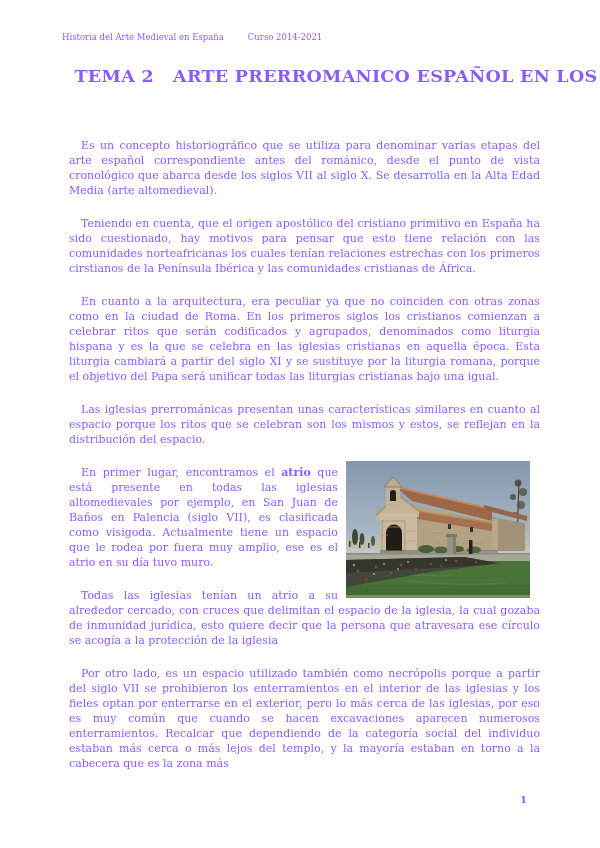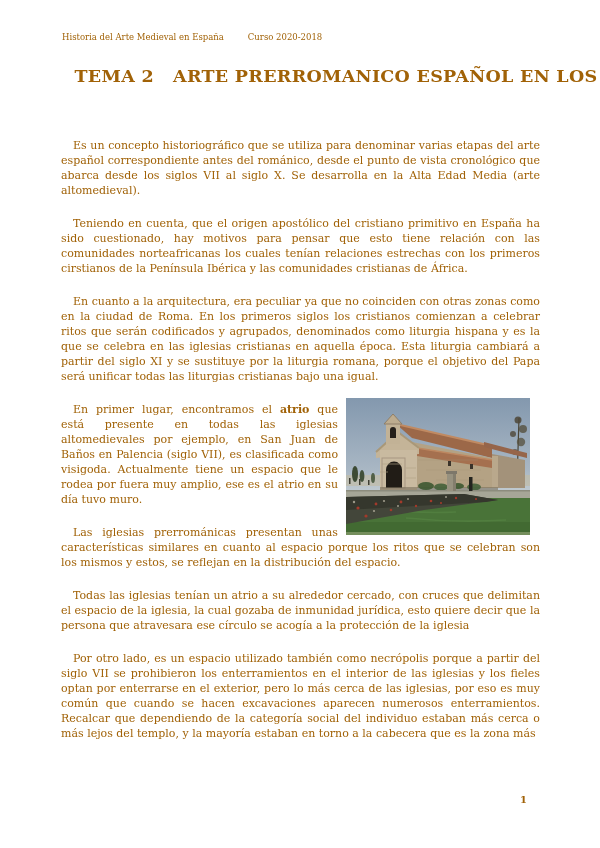--- a/index.html
+++ b/index.html
@@ -2,40 +2,40 @@
 <html><head>
 <meta charset="utf-8">
 <style>
   html,body{margin:0;padding:0;background:#e8e8e8;}
   .page{
     position:relative;
     width:600px;height:848px;
     margin:0 auto;
     background:#ffffff;
     font-family:"DejaVu Serif","Liberation Serif",serif;
-    color:#a16207;
+    color:#8b5cf6;
     overflow:hidden;
   }
   .header{
     position:absolute;top:32px;left:62px;
     font-size:8.5px;line-height:11px;
     display:flex;gap:24px;white-space:pre;
   }
   .title{
     position:absolute;top:64px;left:0;width:600px;
     text-align:center;font-weight:bold;
     font-size:17.5px;line-height:24px;letter-spacing:0.3px;padding-left:36px;
   }
   .title div{white-space:pre;}
   .content{
     position:absolute;top:138px;left:61px;width:479px;
     font-size:11px;line-height:15px;
     text-align:justify;text-justify:inter-word;
   }
-  .content p{margin:0 0 18px 0;text-indent:12px;}
+  .content p{margin:0 0 18px 8px;text-indent:12px;}
   .content p:last-child{margin-bottom:0;}
   .bold{font-weight:bold;}
   .figure-wrap{
     float:right;
     width:184px;height:137px;
     margin:-4px 10px 0 8px;
     display:block;
   }
   .figure-wrap svg{display:block;width:184px;height:137px;}
   .page-number{
@@ -43,31 +43,32 @@
     font-size:10px;font-weight:bold;
   }
 </style>
 </head>
 <body>
 
 <div class="page">
 
   <div class="header">
     <span>Historia del Arte Medieval en España</span>
-    <span>Curso 2020-2018</span>
+    <span>Curso 2014-2021</span>
   </div>
 
   <div class="title">
     <div>TEMA 2   ARTE PRERROMANICO ESPAÑOL EN LOS</div>
   </div>
 
   <div class="content">
       <p><span>Es un concepto historiográfico que se utiliza para denominar varias etapas del arte español correspondiente antes del románico, desde el punto de vista cronológico que abarca desde los siglos VII al siglo X. Se desarrolla en la Alta Edad Media (arte altomedieval).</span></p>
       <p><span>Teniendo en cuenta, que el origen apostólico del cristiano primitivo en España ha sido cuestionado, hay motivos para pensar que esto tiene relación con las comunidades norteafricanas los cuales tenían relaciones estrechas con los primeros cirstianos de la Península Ibérica y las comunidades cristianas de África.</span></p>
       <p><span>En cuanto a la arquitectura, era peculiar ya que no coinciden con otras zonas como en la ciudad de Roma. En los primeros siglos los cristianos comienzan a celebrar ritos que serán codificados y agrupados, denominados como liturgia hispana y es la que se celebra en las iglesias cristianas en aquella época. Esta liturgia cambiará a partir del siglo XI y se sustituye por la liturgia romana, porque el objetivo del Papa será unificar todas las liturgias cristianas bajo una igual.</span></p>
+      <p><span>Las iglesias prerrománicas presentan unas características similares en cuanto al espacio porque los ritos que se celebran son los mismos y estos, se reflejan en la distribución del espacio.</span></p>
       <p>
   <span class="figure-wrap">
     <svg viewBox="0 0 184 137" xmlns="http://www.w3.org/2000/svg">
       <defs>
         <linearGradient id="skyG" x1="0" y1="0" x2="0" y2="1">
           <stop offset="0" stop-color="#8398ae"></stop>
           <stop offset="0.75" stop-color="#a9b7c4"></stop>
           <stop offset="1" stop-color="#c3ccd2"></stop>
         </linearGradient>
       </defs>
@@ -157,20 +158,19 @@
         <circle cx="62" cy="101" r="1"></circle>
               <circle cx="100" cy="99" r="1"></circle>
         <circle cx="28" cy="113" r="1.1"></circle>
               <circle cx="52" cy="108" r="1"></circle>
       </g>
 
       <rect x="0" y="134" width="184" height="3" fill="#8ba06f" opacity="0.7"></rect>
     </svg>
   </span>
 <span>En primer lugar, encontramos el </span><span class="bold">atrio</span><span> que está presente en todas las iglesias altomedievales por ejemplo, en San Juan de Baños en Palencia (siglo VII), es clasificada como visigoda. Actualmente tiene un espacio que le rodea por fuera muy amplio, ese es el atrio en su día tuvo muro.</span></p>
-      <p><span>Las iglesias prerrománicas presentan unas características similares en cuanto al espacio porque los ritos que se celebran son los mismos y estos, se reflejan en la distribución del espacio.</span></p>
       <p><span>Todas las iglesias tenían un atrio a su alrededor cercado, con cruces que delimitan el espacio de la iglesia, la cual gozaba de inmunidad jurídica, esto quiere decir que la persona que atravesara ese círculo se acogía a la protección de la iglesia</span></p>
       <p><span>Por otro lado, es un espacio utilizado también como necrópolis porque a partir del siglo VII se prohibieron los enterramientos en el interior de las iglesias y los fieles optan por enterrarse en el exterior, pero lo más cerca de las iglesias, por eso es muy común que cuando se hacen excavaciones aparecen numerosos enterramientos. Recalcar que dependiendo de la categoría social del individuo estaban más cerca o más lejos del templo, y la mayoría estaban en torno a la cabecera que es la zona más</span></p>
     </div>
 
   <div class="page-number">1</div>
 
 </div>
 
 </body></html>

